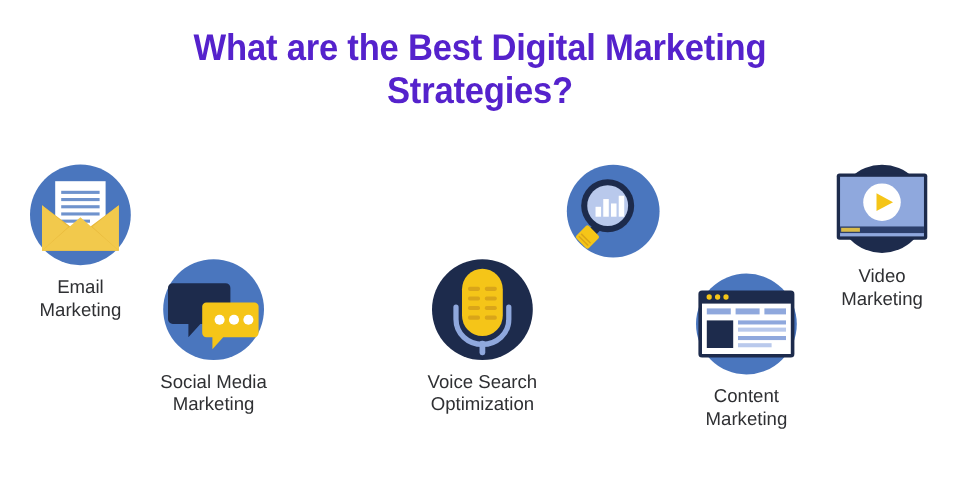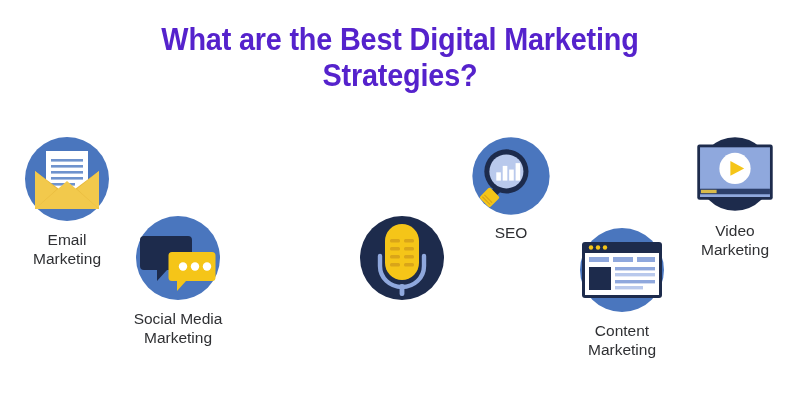--- a/index.html
+++ b/index.html
@@ -147,20 +147,22 @@
           <rect x="52" y="31" width="10" height="3.4" rx="1.5"></rect>
           <rect x="38" y="39" width="10" height="3.4" rx="1.5"></rect>
           <rect x="52" y="39" width="10" height="3.4" rx="1.5"></rect>
           <rect x="38" y="47" width="10" height="3.4" rx="1.5"></rect>
           <rect x="52" y="47" width="10" height="3.4" rx="1.5"></rect>
           <rect x="38" y="55" width="10" height="3.4" rx="1.5"></rect>
           <rect x="52" y="55" width="10" height="3.4" rx="1.5"></rect>
         </g>
       </svg>
     </div>
+    <div class="label">Voice Search
+Optimization</div>
   </div>
 
   <div class="item" id="item-seo">
     <div class="icon-wrap">
       <svg viewBox="0 0 100 100" xmlns="http://www.w3.org/2000/svg">
         <circle cx="50" cy="50" r="42" fill="#4a76be"></circle>
 
         <g transform="rotate(45 50 50)">
           <rect x="46" y="62" width="8" height="17" fill="#1d2b4c"></rect>
           <rect x="42" y="75" width="16" height="16" rx="2" fill="#f5c518"></rect>
@@ -174,21 +176,20 @@
         <circle cx="45" cy="45" r="18.5" fill="#b9c9ec"></circle>
 
         <g fill="#ffffff">
           <rect x="34" y="46" width="5" height="9"></rect>
           <rect x="41" y="39" width="5" height="16"></rect>
           <rect x="48" y="43" width="5" height="12"></rect>
           <rect x="55" y="36" width="5" height="19"></rect>
         </g>
       </svg>
     </div>
-    <div class="label">SEO</div>
   </div>
 
   <div class="item" id="item-content">
     <div class="icon-wrap">
       <svg viewBox="0 0 100 100" xmlns="http://www.w3.org/2000/svg">
         <circle cx="50" cy="50" r="42" fill="#4a76be"></circle>
 
         <rect x="10" y="22" width="80" height="56" rx="3" fill="#1d2b4c"></rect>
         <rect x="13" y="33" width="74" height="42" fill="#ffffff"></rect>
 

